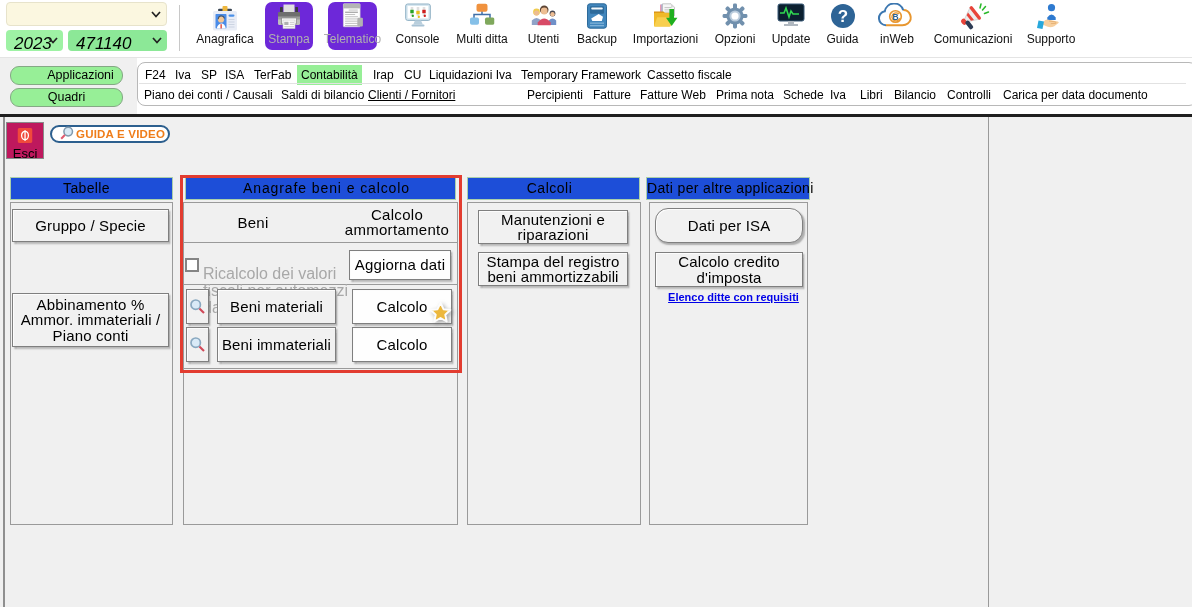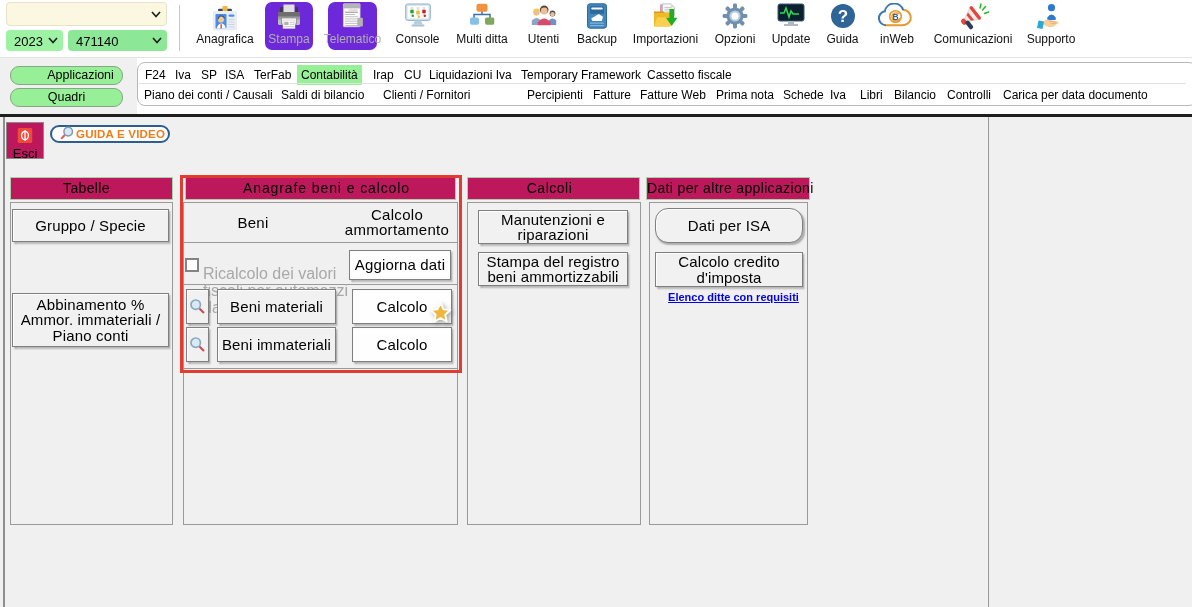--- a/index.html
+++ b/index.html
@@ -6,21 +6,21 @@
 html,body { width:1192px; height:607px; font-family:"Liberation Sans", sans-serif; background:#fff; overflow:hidden; }
 .abs { position:absolute; }
 #page { position:relative; width:1192px; height:607px; }
 
 
 .sel { position:absolute; border-radius:4px; }
 .sel .chev { position:absolute; right:5px; top:50%; margin-top:-3.5px; }
 #sel-cream { left:6px; top:2px; width:161px; height:24px; background:#fbf7e0; border:1px solid #e7e3cb; }
 #sel-2023 { left:6px; top:30px; width:57px; height:21px; background:#9ef2a4; }
 #sel-471140 { left:68px; top:30px; width:99px; height:21px; background:#8ce897; }
-.sel span.txt { font-size:13px; color:#000; position:absolute; left:8px; top:3.5px; }
+.sel span.txt { font-size:17px; color:#000; position:absolute; left:8px; top:3.5px;font-style:italic; }
 #vsep1 { left:179px; top:5px; width:1px; height:46px; background:#c8c8c8; }
 #tbline { left:0px; top:57px; width:1192px; height:1px; background:#e4e4e4; }
 .titem { position:absolute; top:1px; height:54px; text-align:center; }
 .titem .lbl { position:absolute; left:-20px; right:-20px; top:30.5px; font-size:12px; color:#111; white-space:nowrap; }
 .titem.dis { background:#6d28d9; border-radius:7px; height:48px; top:2px; }
 .titem.dis .lbl { top:29.5px; }
 .titem.dis .ticon { top:1px; }
 .titem.dis .lbl { color:#b0b0b0; }
 .ticon { position:absolute; top:2px; left:50%; transform:translateX(-50%); }
 
@@ -44,21 +44,21 @@
 #rightline { left:988px; top:117px; width:1px; height:490px; background:#9a9a9a; }
 
 
 #esci { left:6px; top:121.5px; width:38px; height:37px; background:#be185d; border:1px solid #8a8a8a; }
 #esci .lbl { position:absolute; left:0; right:0; top:23px; font-size:13px; text-align:center; }
 #esci .ic { position:absolute; left:50%; top:5.5px; transform:translateX(-50%); }
 #guida-pill { left:50px; top:124.5px; width:120px; height:18.5px; background:#fff; border:2px solid #2c5f8e; border-radius:9px; display:flex; align-items:center; }
 #guida-pill .t { font-size:11.5px; font-weight:bold; color:#ef7d1a; letter-spacing:0.2px; margin-left:1px; }
 
 
-.phead { position:absolute; height:23px; white-space:nowrap; background:#be185d; border:1px solid #aacfaa; text-align:center; font-size:14px; line-height:21px; color:#000; }
+.phead { position:absolute; height:23px; white-space:nowrap; background:#1d4ed8; border:1px solid #aacfaa; text-align:center; font-size:14px; line-height:21px; color:#000; }
 .pbody { position:absolute; background:#f0f0f0; border:1px solid #9a9a9a; }
 .btn { position:absolute; background:#f1f1f1; border:1px solid #7f7f7f; box-shadow:inset 1px 1px 0 #fcfcfc, 1.5px 2px 1.5px rgba(120,120,120,0.55); display:flex; align-items:center; justify-content:center; text-align:center; font-size:15px; color:#000; line-height:15.5px; letter-spacing:0.15px; }
 .btn.white { background:#fefefe; }
 #red-rect { left:180px; top:175px; width:282px; height:198px; border:3px solid #e23c30; }
 .hline { position:absolute; background:#9a9a9a; height:1px; }
 .gtext { color:#a8a8a8; }
 #link { position:absolute; left:654px; top:291px; width:159px; text-align:center; font-size:11px; color:#0000e8; text-decoration:underline;font-weight:bold; }
 </style>
 </head>
 <body>
@@ -301,21 +301,21 @@
           <span class="tb" style="left: 369px;">Irap</span>
           <span class="tb" style="left: 400px;">CU</span>
           <span class="tb" style="left: 425px;">Liquidazioni Iva</span>
           <span class="tb" style="left: 517px;">Temporary Framework</span>
           <span class="tb" style="left: 643px;">Cassetto fiscale</span>
         </div>
       <div id="rowsep"></div>
       <div class="tabrow r2" style="top:0px;" id="trow2">
           <span class="tb" style="left: 140px;">Piano dei conti / Causali</span>
           <span class="tb" style="left: 277px;">Saldi di bilancio</span>
-          <span class="tb" style="left: 379px;">Clienti / Fornitori</span>
+          <span class="tb" style="left: 364px; text-decoration: underline;">Clienti / Fornitori</span>
           <span class="tb on" style="left: 470px; margin-top: 40px;">Cespiti</span>
           <span class="tb" style="left: 523px;">Percipienti</span>
           <span class="tb" style="left: 589px;">Fatture</span>
           <span class="tb" style="left: 636px;">Fatture Web</span>
           <span class="tb" style="left: 712px;">Prima nota</span>
           <span class="tb" style="left: 779px;">Schede</span>
           <span class="tb" style="left: 826px;">Iva</span>
           <span class="tb" style="left: 856px;">Libri</span>
           <span class="tb" style="left: 890px;">Bilancio</span>
           <span class="tb" style="left: 943px;">Controlli</span>

